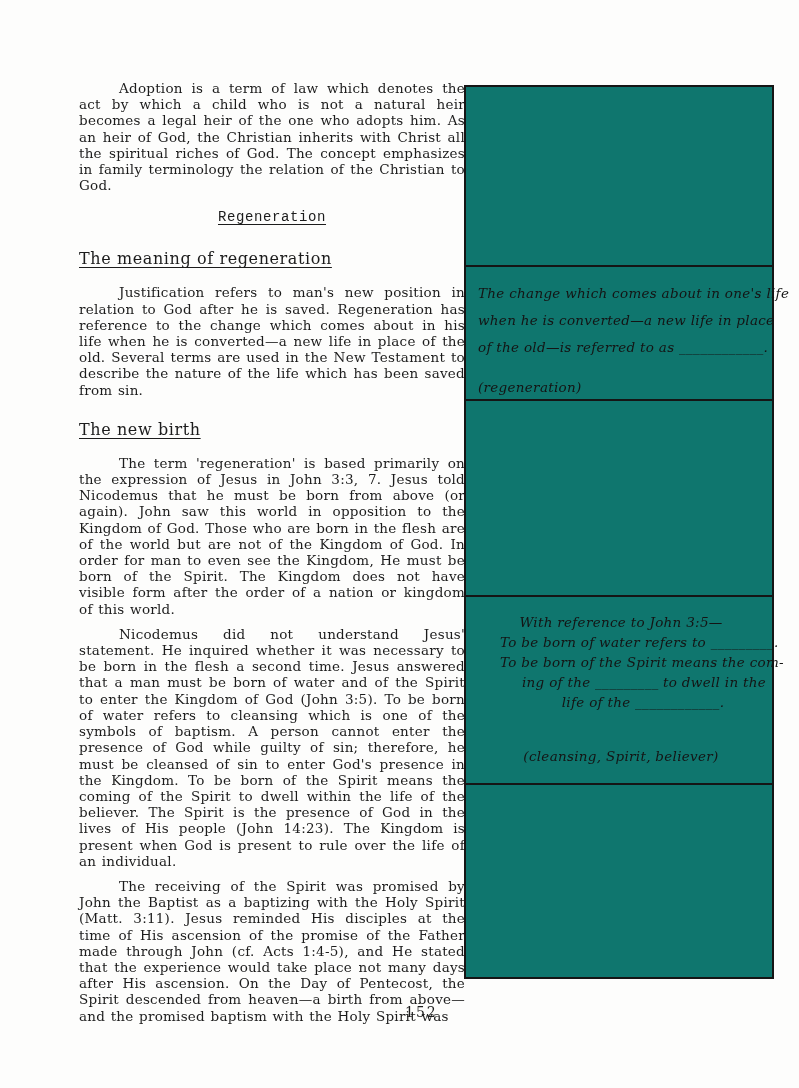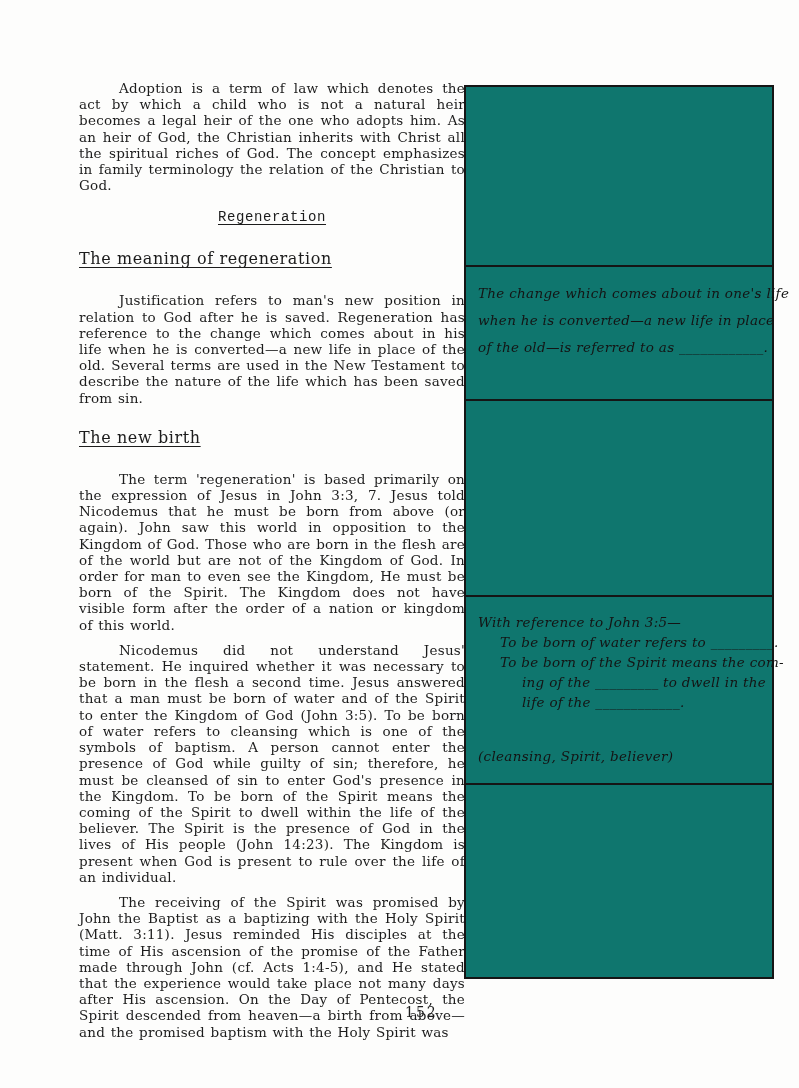--- a/index.html
+++ b/index.html
@@ -35,21 +35,21 @@
     text-align: center;
     font-size: 14px;
     letter-spacing: 0.6px;
     font-family: Liberation Mono, monospace;
   }
   .side-head {
     margin: 24px 0 0 0;
     font-size: 16px;
     letter-spacing: 0.6px;
   }
-  .side-head + .body-para { margin-top: 24px; }
+  .side-head + .body-para { margin-top: 16px; }
   .u {
     text-decoration: underline;
     text-underline-offset: 3px;
   }
   .mt9  { margin-top: 9px; }
   .mt22 { margin-top: 22px; }
 
   
   .right-col {
     position: absolute;
@@ -61,21 +61,21 @@
     box-sizing: border-box;
     border: 2.5px solid #151515;
     background: #0f766e;
     margin-top: -2.5px;
     padding: 0 8px 0 12px;
   }
   .box.first { margin-top: 0; }
   .b1 { height: 182px; }
   .b2 { height: 137px; padding-top: 13px; }
   .b3 { height: 198px; }
-  .b4 { height: 191px; padding-top: 15px; }
+  .b4 { height: 191px; padding-top: 15px; text-align: center; }
   .b5 { height: 196px; }
 
   .script {
     margin: 0;
     font-family: "DejaVu Serif", serif;
     font-style: italic;
     font-size: 13.5px;
     letter-spacing: 0.3px;
     color: #141414;
     white-space: nowrap;
@@ -127,20 +127,21 @@
   </main>
 
   <aside class="right-col">
 
     <div class="box b1 first"></div>
 
     <div class="box b2">
       <p class="script">The change which comes about in one's life</p>
       <p class="script">when he is converted—a new life in place</p>
       <p class="script">of the old—is referred to as ____________.</p>
+      <p class="script answer">(regeneration)</p>
     </div>
 
     <div class="box b3"></div>
 
     <div class="box b4">
       <p class="script">With reference to John 3:5—</p>
       <p class="script ind1">To be born of water refers to _________.</p>
       <p class="script ind1">To be born of the Spirit means the com-</p>
       <p class="script ind2">ing of the _________ to dwell in the</p>
       <p class="script ind2">life of the ____________.</p>

